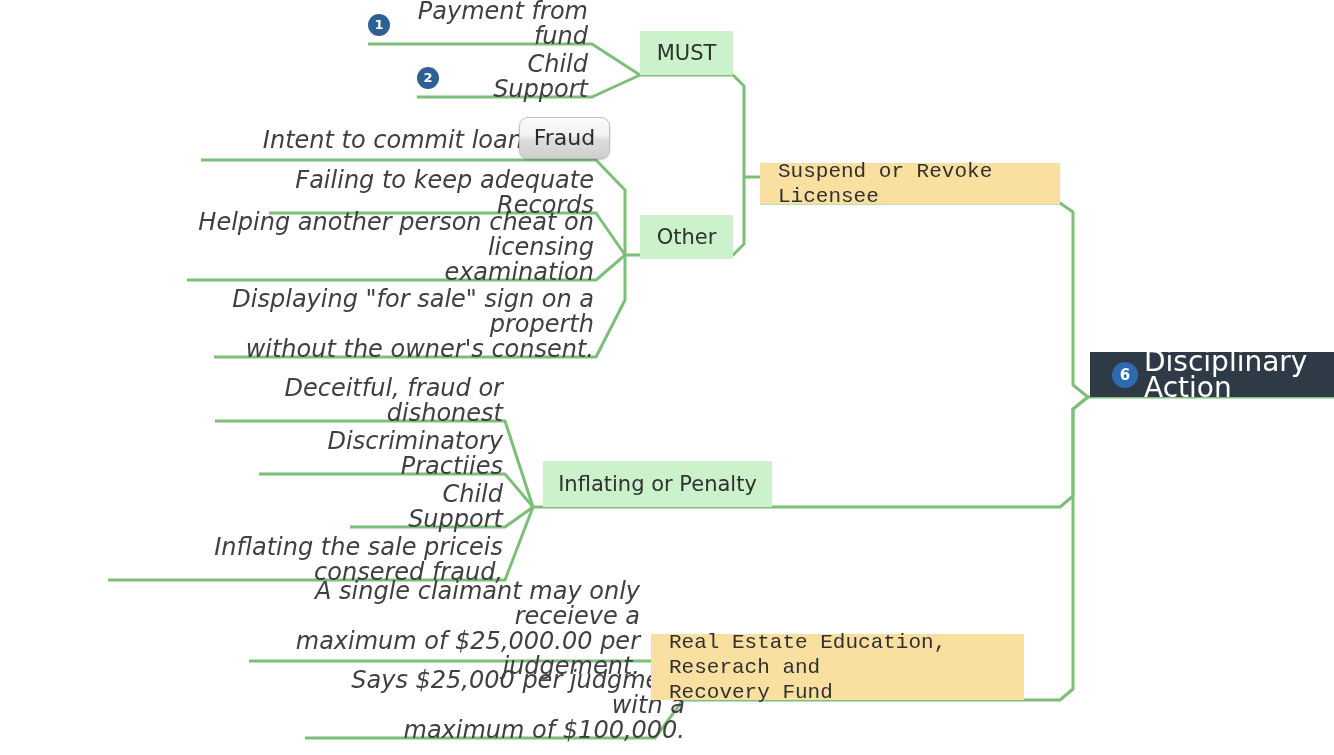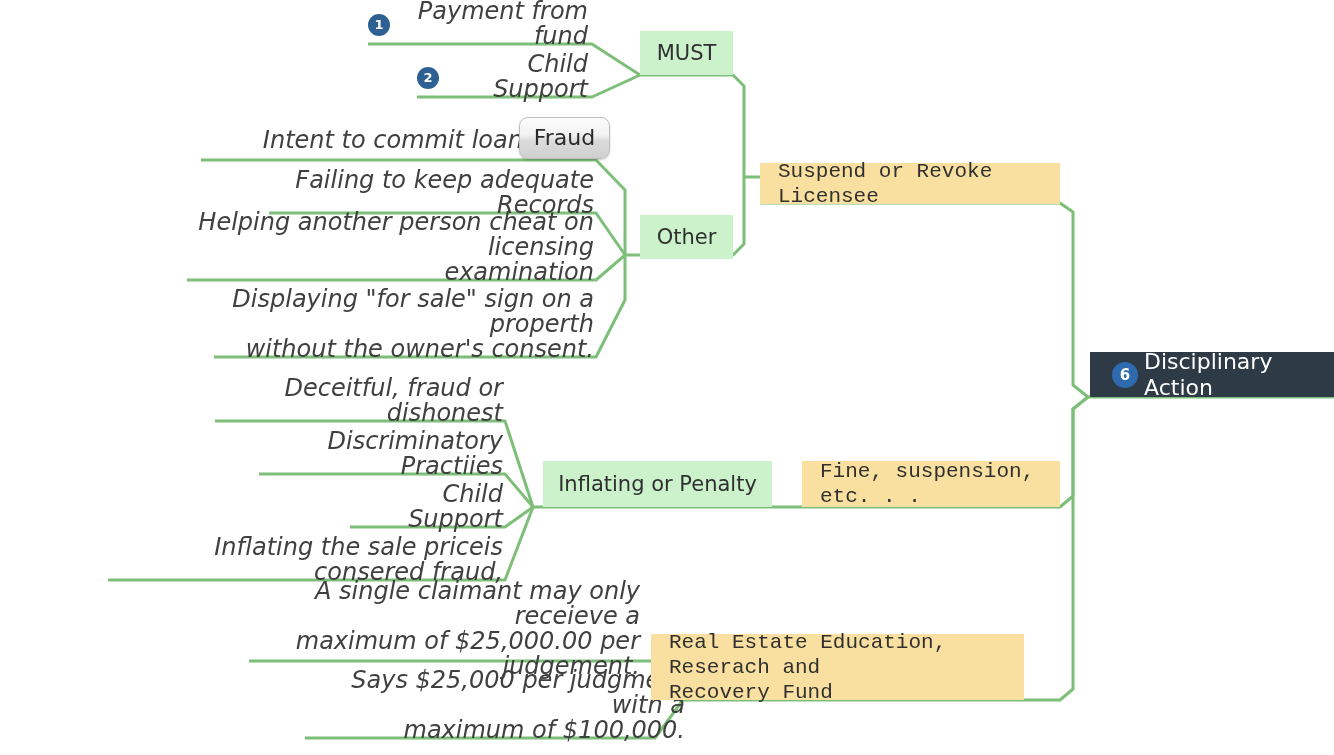--- a/index.html
+++ b/index.html
@@ -33,21 +33,21 @@
   .grey-pill{
     background:linear-gradient(to bottom,#fcfcfc 0%,#f2f2f2 42%,#dcdcdc 56%,#cfcfcf 100%);
     border:1px solid #bfbfbf;border-radius:9px;
     box-shadow:0 1px 2px rgba(0,0,0,.22), inset 0 1px 0 #ffffff;
     justify-content:center;
   }
   .grey-pill .node-text{color:#2b2b2b;font-size:22px;line-height:26px;text-align:center;padding:0 14px;}
 
   
   .root-node{background:#2E3A45;justify-content:flex-start;}
-  .root-node .node-text{color:#ffffff;font-size:22px;line-height:26px;padding:0 23px 0 6px;}
+  .root-node .node-text{color:#ffffff;font-size:28px;line-height:26px;padding:0 23px 0 6px;}
 
   
   .badge{
     width:22px;height:22px;border-radius:50%;background:#2E6094;color:#ffffff;
     font-size:13px;font-weight:bold;line-height:22px;text-align:center;
     display:inline-block;vertical-align:middle;flex:0 0 auto;
   }
   .badge-inline{margin-right:8px;}
   .root-node .badge{background:#2D6AAE;width:26px;height:26px;line-height:26px;font-size:15px;margin-left:22px;}
   .leaf-with-badge{display:flex;align-items:center;justify-content:flex-end;gap:0;}
@@ -162,23 +162,20 @@
   </div>
 
   <div class="node yellow-box" style="left:760px;top:163px;width:300px;height:41px;">
     <span class="node-text">Suspend or Revoke Licensee</span>
   </div>
 
   <div class="node green-box" style="left:543px;top:461px;width:229px;height:46px;">
     <span class="node-text">Inflating or Penalty</span>
   </div>
 
-  <div class="node yellow-box" style="left:802px;top:461px;width:258px;height:46px;">
-    <span class="node-text">Fine, suspension, etc. . .</span>
-  </div>
 
   <div class="node yellow-box" style="left:651px;top:634px;width:373px;height:66px;">
     <span class="node-text">Real Estate Education, Reserach and
 Recovery Fund</span>
   </div>
 
   <div class="node root-node" style="left:1090px;top:352px;width:244px;height:45px;">
     <span class="badge">6</span>
     <span class="node-text">Disciplinary Action</span>
   </div>

